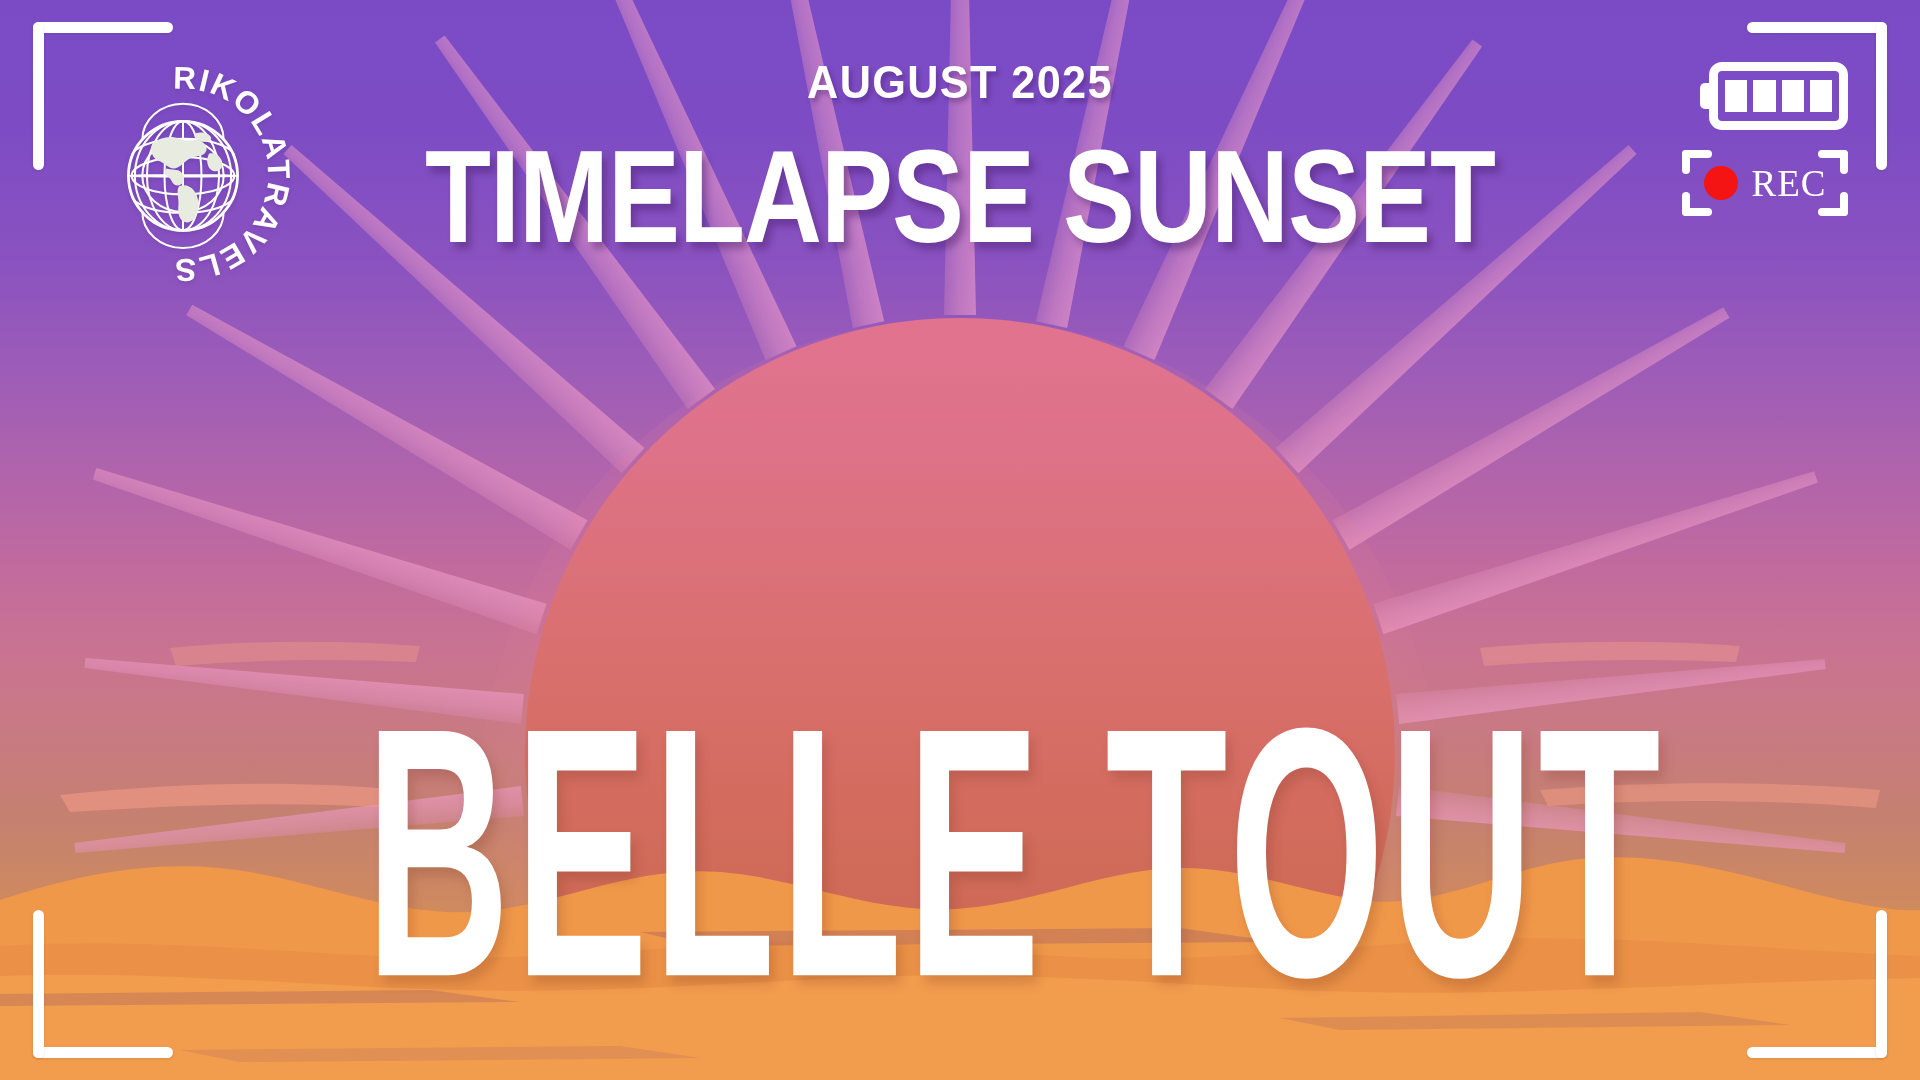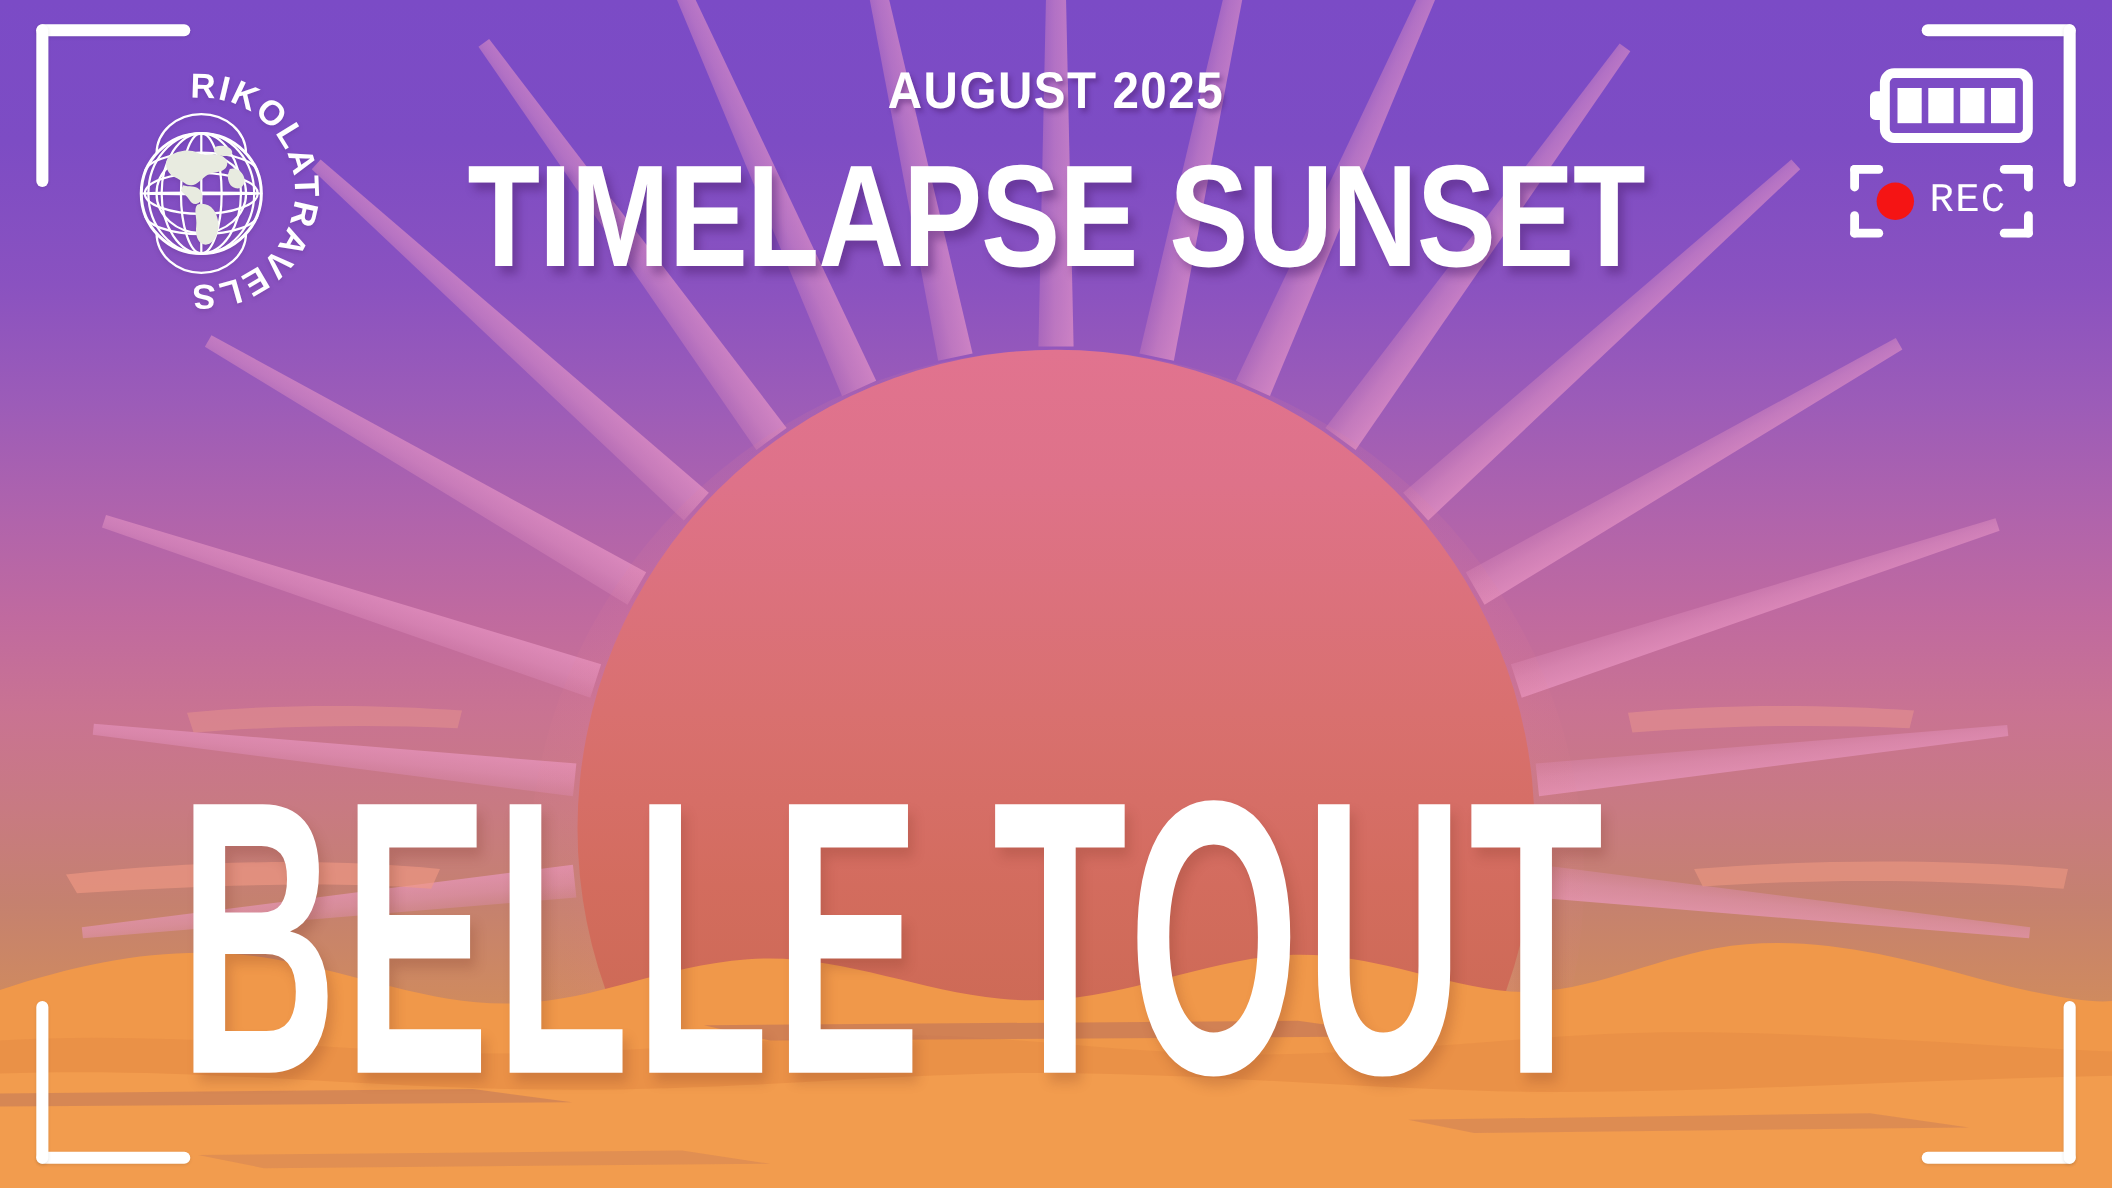--- a/index.html
+++ b/index.html
@@ -158,27 +158,27 @@
   #rec .c-tr .v{right:0;top:0;}
   #rec .c-bl{left:0;bottom:0;}
   #rec .c-bl .h{left:0;bottom:0;}
   #rec .c-bl .v{left:0;bottom:0;}
   #rec .c-br{right:0;bottom:0;}
   #rec .c-br .h{right:0;bottom:0;}
   #rec .c-br .v{right:0;bottom:0;}
   #rec-dot{width:34px;height:34px;border-radius:50%;background:#f51414;}
   #rec-label{
     color:#fff;font-size:37px;font-weight:normal;letter-spacing:1px;
-    font-family:Liberation Mono, monospace;
+    font-family:Liberation Serif, serif;
     line-height:1;
   }
 
   
   #main-title-wrap{
-    position:absolute;left:0;top:714px;width:1828px;text-align:left;
+    position:absolute;left:0;top:714px;width:1828px;text-align:right;
     pointer-events:none;
   }
   #main-title{
     display:inline-block;
     color:#ffffff;
     font-family:"Liberation Sans Narrow","Liberation Sans", sans-serif;
     font-weight:bold;
     font-size:250px;
     line-height:.78;
     letter-spacing:6px;

